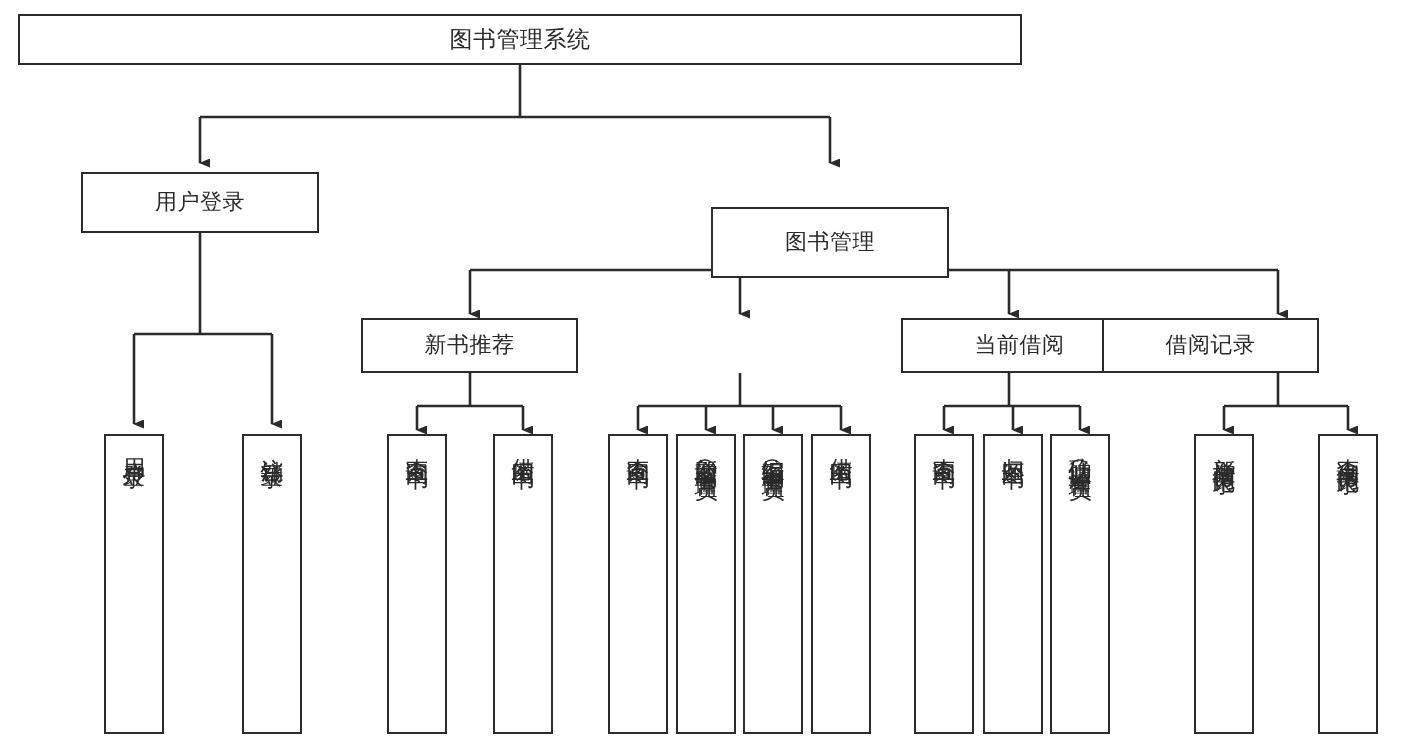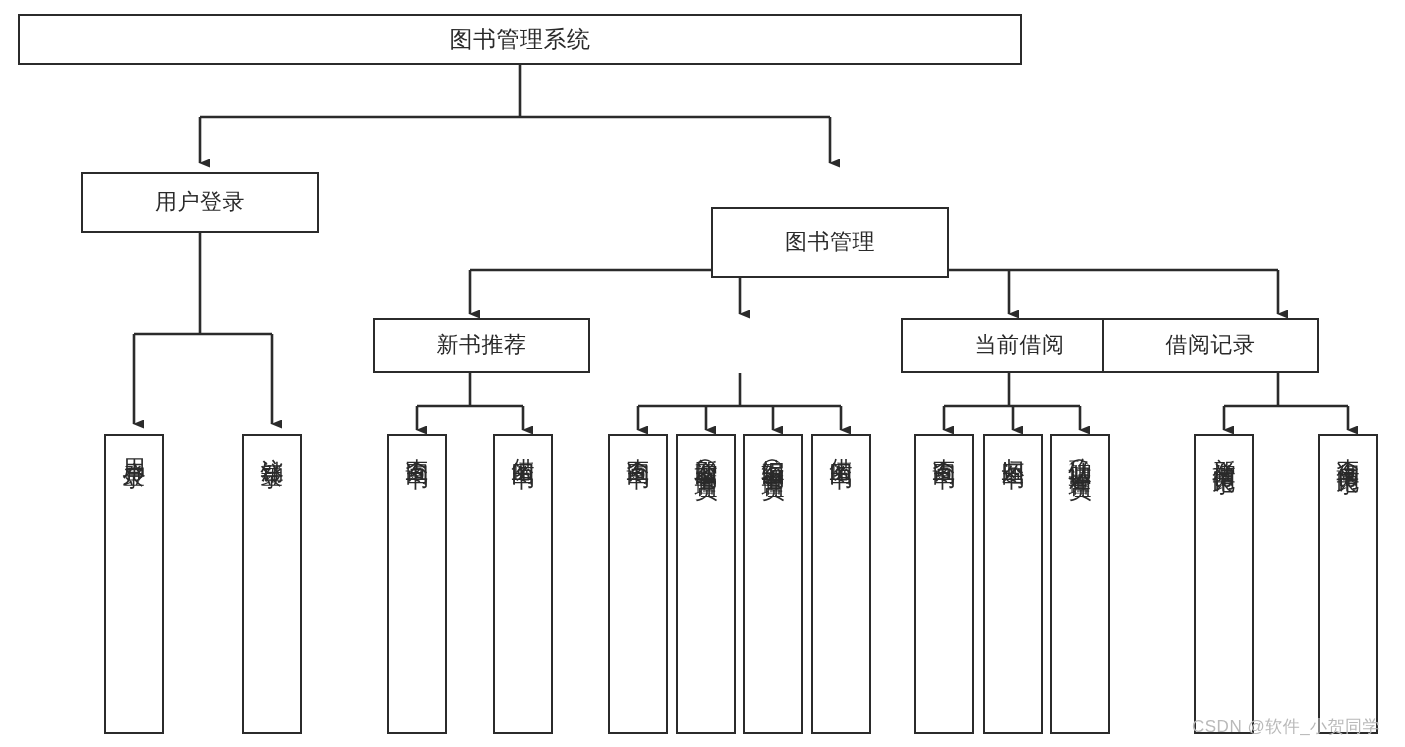--- a/index.html
+++ b/index.html
@@ -133,21 +133,21 @@
   </div>
 
   <div class="node horiz" style="left:81px; top:172px; width:238px; height:61px;">
     <span class="node-label">用户登录</span>
   </div>
 
   <div class="node horiz" style="left:711px; top:172px; width:238px; height:71px;margin-top:35px;">
     <span class="node-label">图书管理</span>
   </div>
 
-  <div class="node horiz" style="left:373px; top:318px; width:217px; height:55px;">
+  <div class="node horiz" style="left:361px; top:318px; width:217px; height:55px;">
     <span class="node-label">新书推荐</span>
   </div>
 
 
   <div class="node horiz" style="left:901px; top:318px; width:217px; height:55px;padding-left:20px;">
     <span class="node-label">当前借阅</span>
   </div>
 
   <div class="node horiz" style="left:1102px; top:318px; width:217px; height:55px;">
     <span class="node-label">借阅记录</span>
@@ -198,15 +198,14 @@
   </div>
 
   <div class="node vert" style="left:1194px; top:434px; width:60px; height:300px;">
     <span class="node-label">新增借阅记录</span>
   </div>
 
   <div class="node vert" style="left:1318px; top:434px; width:60px; height:300px;">
     <span class="node-label">查询借阅记录</span>
   </div>
 
-  <div class="watermark" style="left:1192px; top:715px;">CSDN @软件_小贺同学</div>
 
 </div>
 
 </body></html>

